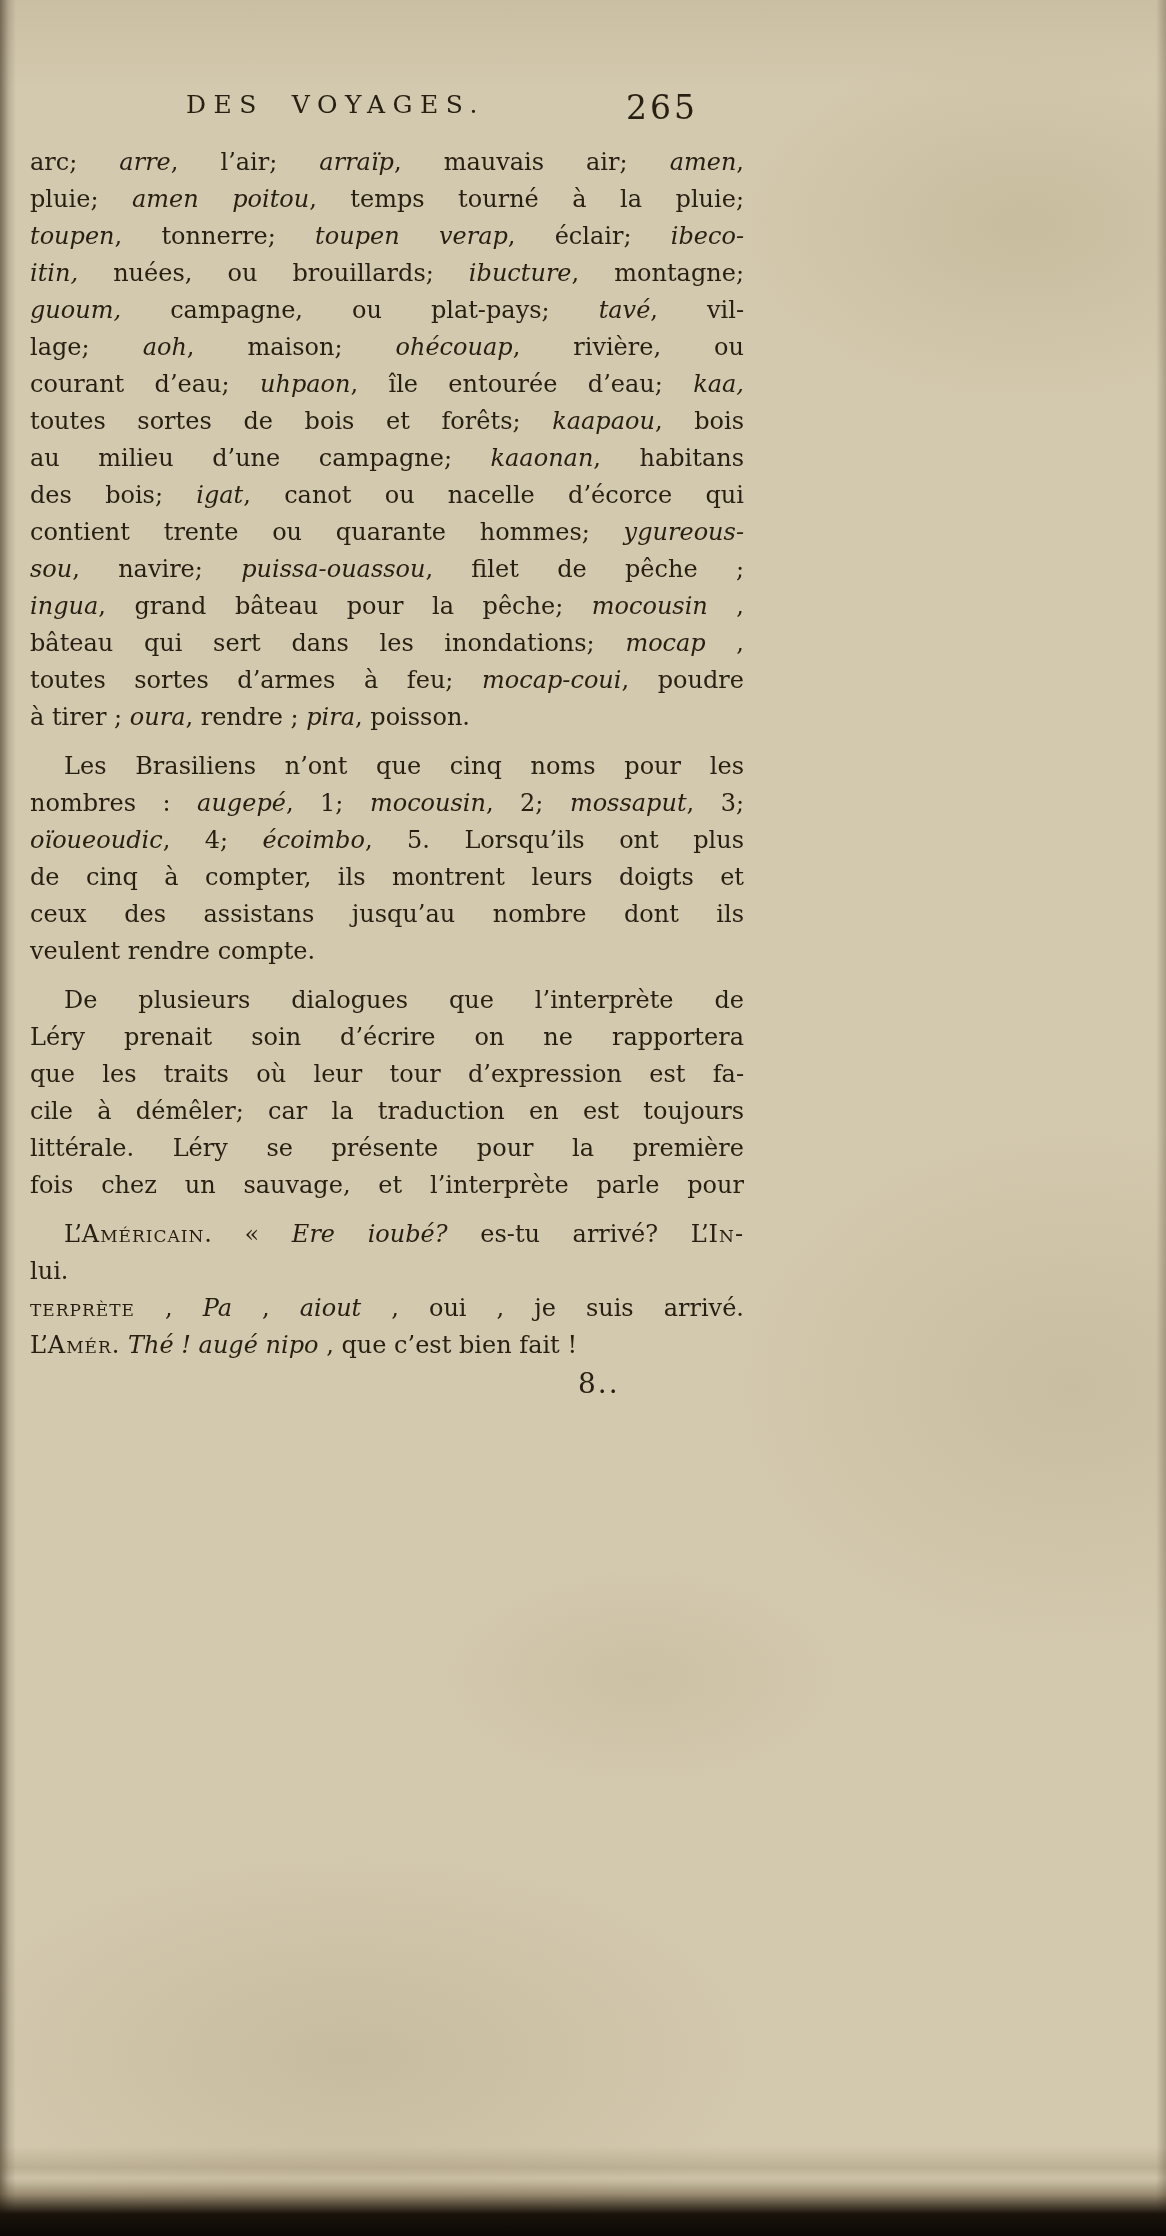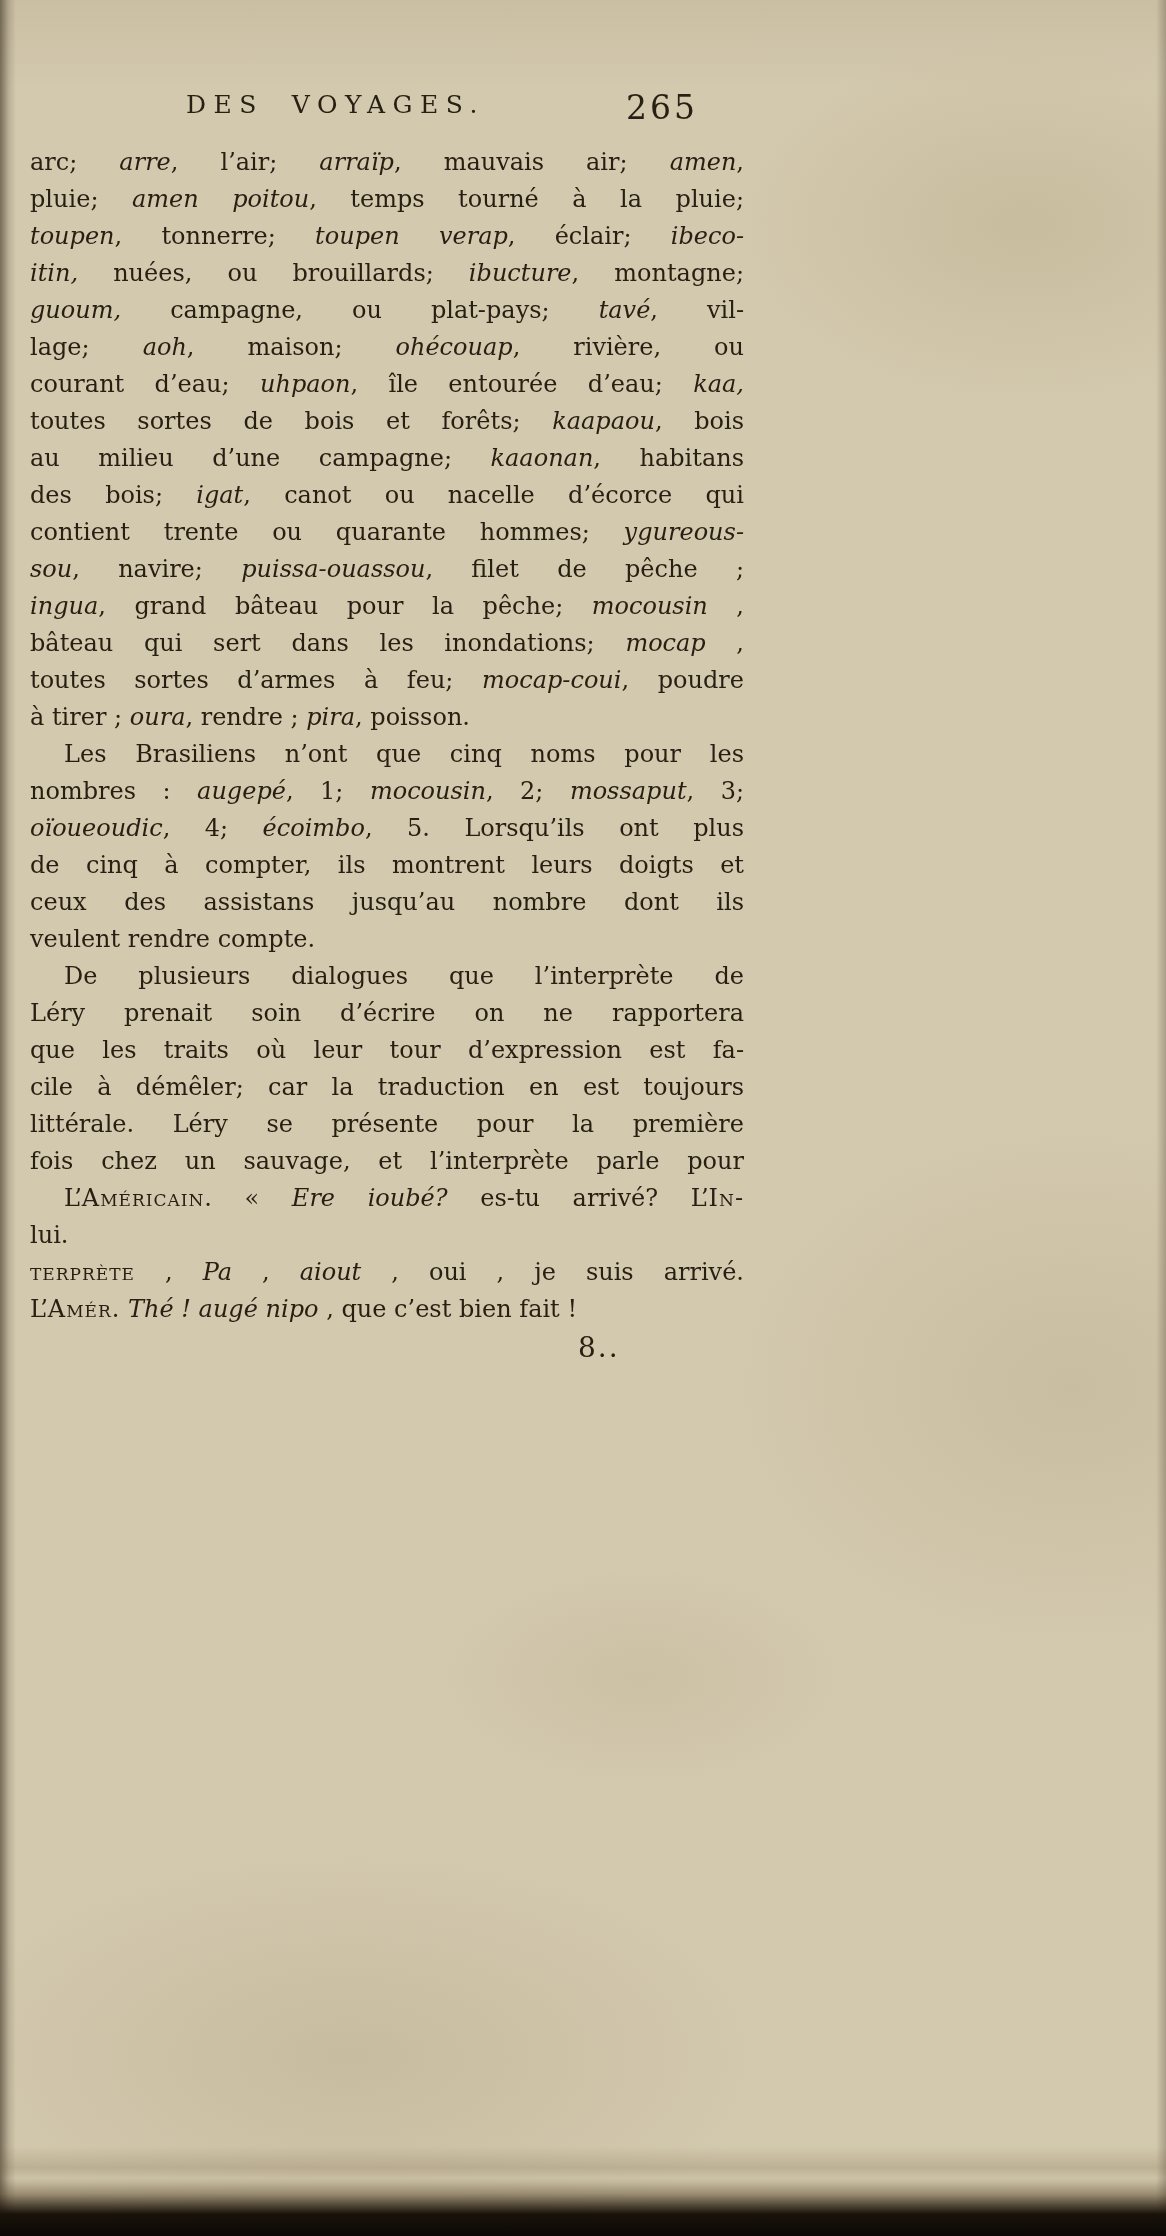--- a/index.html
+++ b/index.html
@@ -57,21 +57,21 @@
     margin-top: 14px;
     font-size: 24px;
     line-height: 37px;
   }
   .line {
     text-align: justify;
     text-align-last: justify;
     min-height: 37px;
   }
   .line.last { text-align-last: left; }
-  .line.indent { text-indent: 34px; }
+  .line.indent { text-indent: 34px; margin-top: 12px; }
   .i { font-style: italic; }
   .sc { font-variant: small-caps; letter-spacing: 1px; }
   .signature {
     font-size: 28px; line-height: 40px;
     padding-left: 548px;
     letter-spacing: 2px;
   }
 </style>
 </head>
 <body>

